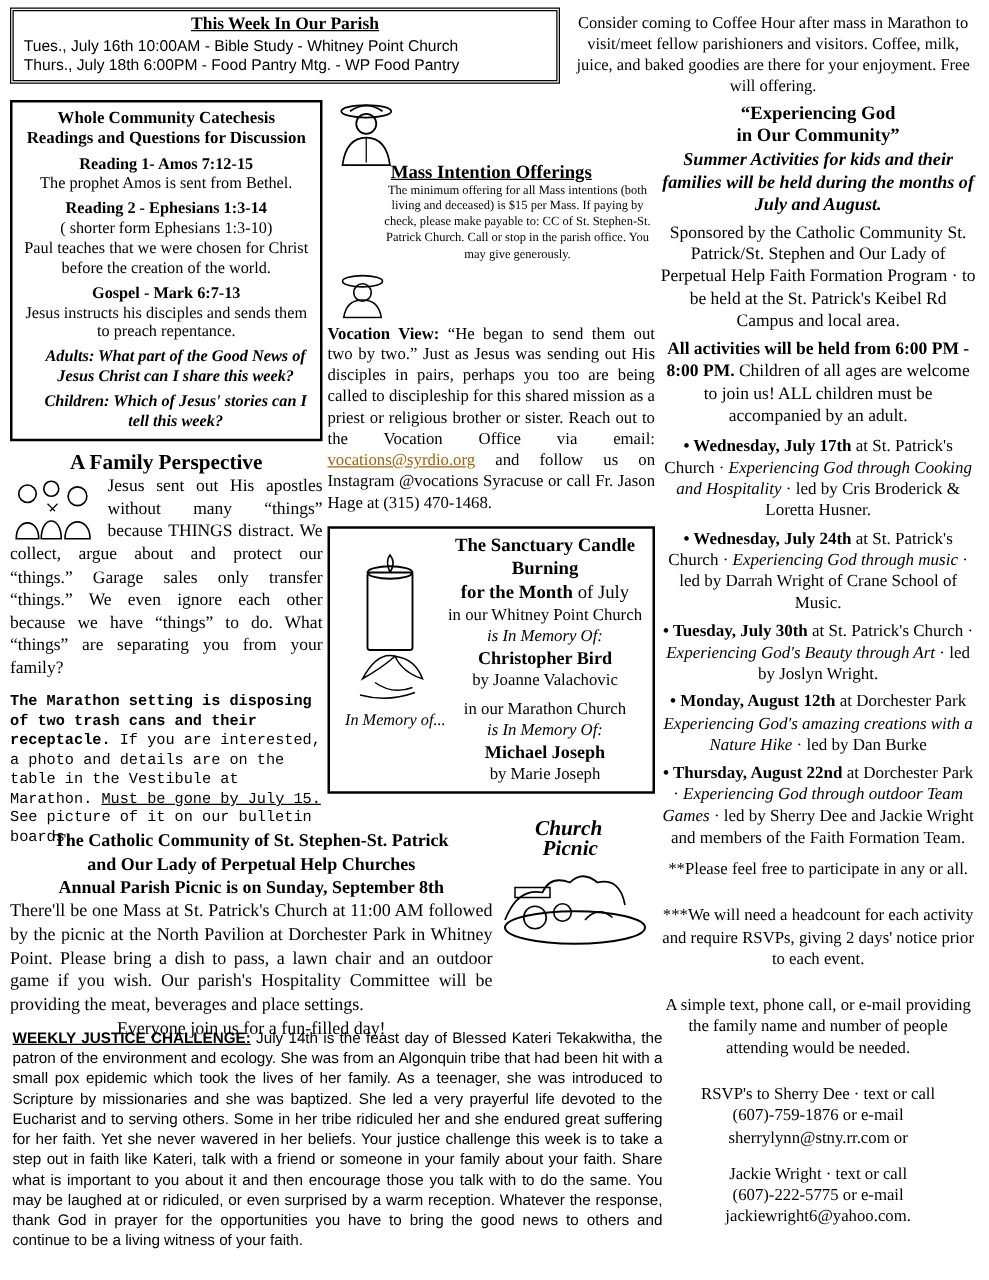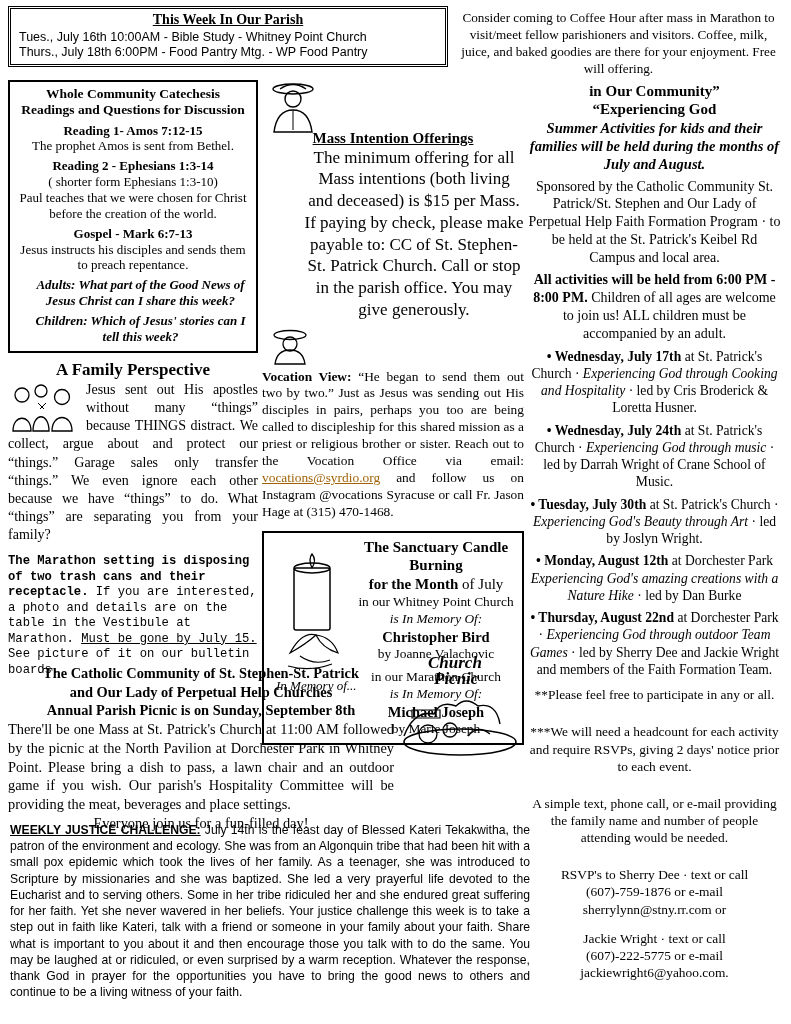--- a/index.html
+++ b/index.html
@@ -129,21 +129,21 @@
 
   
   .mass-title {
     text-align: center;
     font-weight: bold;
     font-size: 15px;
     text-decoration: underline;
   }
   .mass-body {
     text-align: center;
-    font-size: 17px;
+    font-size: 10px;
     line-height: 1.28;
     margin-left: 42px;
   }
   .vocation {
     margin-top: 10px;
     font-size: 13.4px;
     line-height: 1.26;
     text-align: justify;
   }
   .vocation .hd { font-weight: bold; }
@@ -313,22 +313,22 @@
           <div class="b" style="font-size:14.5px">Michael Joseph</div>
           <div>by Marie Joseph</div>
         </div>
       </div>
     </div>
 
     <div class="right-col">
 
 
       <div class="exp-head">
+        <div>“Experiencing God</div>
         <div>in Our Community”</div>
-        <div>“Experiencing God</div>
       </div>
       <div class="exp-ital">Summer Activities for kids and their families will be held during the months of July and August.</div>
       <div class="exp-body">Sponsored by the Catholic Community St. Patrick/St. Stephen and Our Lady of Perpetual Help Faith Formation Program · to be held at the St. Patrick's Keibel Rd Campus and local area.</div>
       <div class="exp-body">
         <span class="b">All activities will be held from 6:00 PM - 8:00 PM.</span><span> Children of all ages are welcome to join us! ALL children must be accompanied by an adult.</span>
       </div>
 
       <div class="act">
         <span class="b">• Wednesday, July 17th</span>
         <span>at St. Patrick's Church · </span><span class="i">Experiencing God through Cooking and Hospitality</span><span> · led by Cris Broderick &amp; Loretta Husner.</span>

